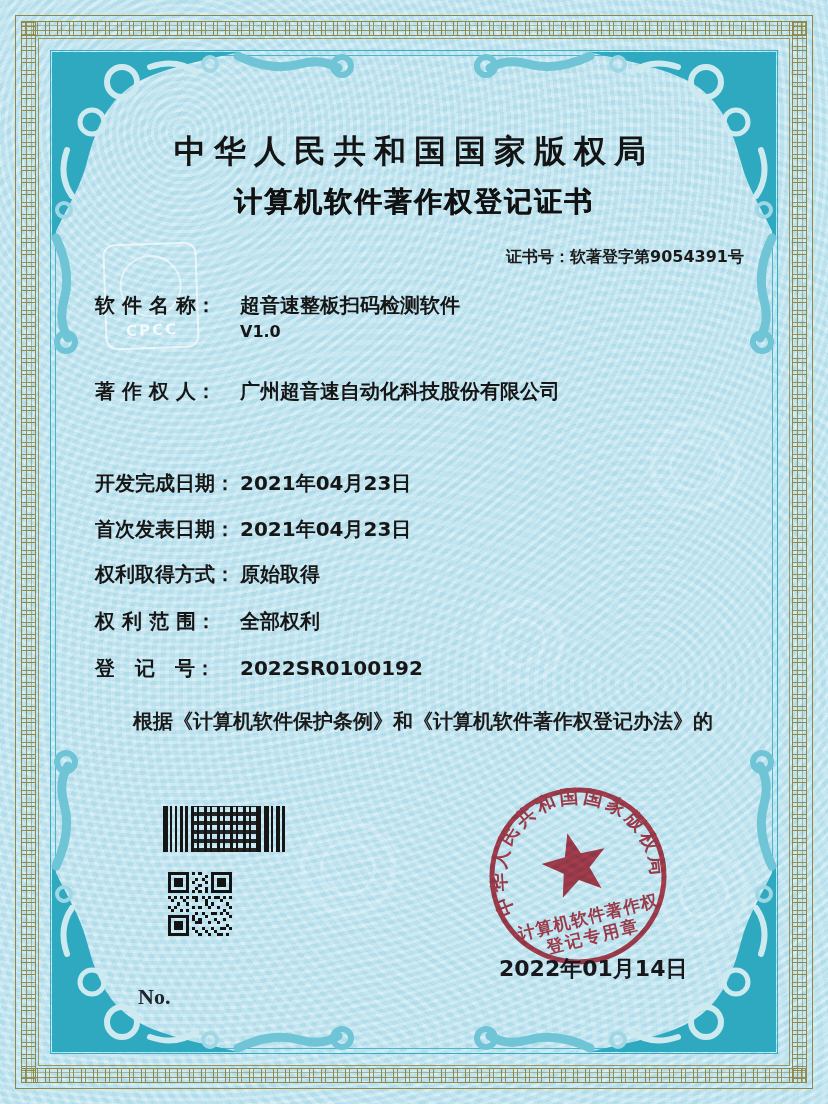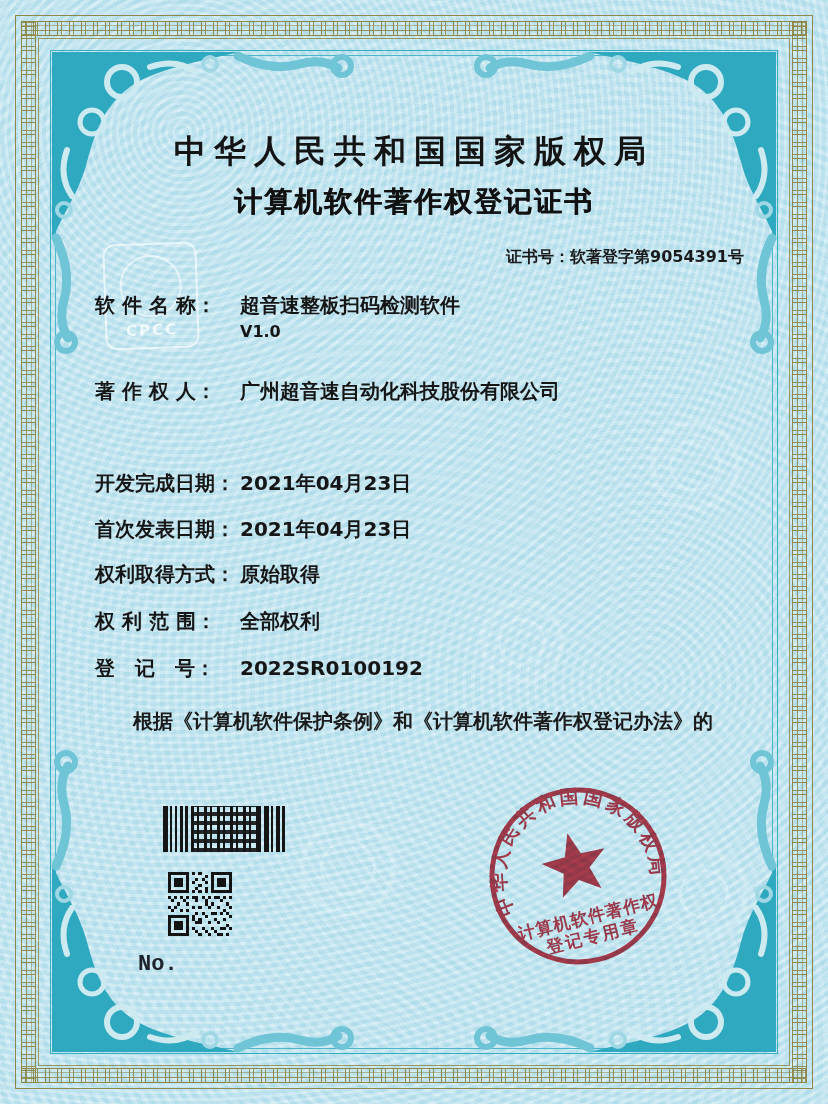--- a/index.html
+++ b/index.html
@@ -81,21 +81,21 @@
   .barcode .br { position:absolute; right:0; top:0; bottom:0; width:26px;
     background:linear-gradient(90deg,#151515 0 2px,transparent 2px 5px,#151515 5px 10px,transparent 10px 12px,#151515 12px 14px,transparent 14px 17px,#151515 17px 21px,transparent 21px 23px,#151515 23px 26px); }
   .barcode .bn { position:absolute; left:28px; right:26px; top:0; bottom:0;
     background-image:
       repeating-linear-gradient(0deg, rgba(21,21,21,.92) 0 4px, transparent 4px 9px),
       repeating-linear-gradient(90deg, #151515 0 3px, transparent 3px 6px, #151515 6px 8px, transparent 8px 13px); }
   .qr { position:absolute; left:168px; top:872px; width:64px; height:64px; }
 
   
   .serial { position:absolute; left:138px; top:952px; display:flex; align-items:baseline; gap:14px; }
-  .serial .pfx { font-family:Liberation Mono, monospace; font-size:22px; font-weight:600; color:#20242c; }
+  .serial .pfx { font-family:Liberation Serif, serif; font-size:22px; font-weight:600; color:#20242c;margin-top:32px; }
   .serial .num { font-family:"DejaVu Serif", serif; font-size:24px; letter-spacing:3px; color:#d15c72; }
   .issue-date { position:absolute; left:499px; top:954px; font-size:22px; font-weight:700;
                 color:#17171c; z-index:5; }
 
   
   .seal { position:absolute; left:478px; top:776px; width:200px; height:200px;
           mix-blend-mode:multiply; z-index:4; }
 </style>
 </head>
 <body>
@@ -229,14 +229,15 @@
         <path id="sealArc" d="M30,120.6 A73,73 0 1 1 170,120.6" fill="none"></path>
       </defs>
       <text font-size="19" font-weight="bold" fill="#c5303f" letter-spacing="3.5" font-family="DejaVu Sans, sans-serif">
         <textPath href="#sealArc" startOffset="50%" text-anchor="middle">中华人民共和国国家版权局</textPath>
       </text>
       <text x="100" y="148" text-anchor="middle" font-size="17" font-weight="bold" fill="#c5303f" letter-spacing="1" font-family="DejaVu Sans, sans-serif">计算机软件著作权</text>
       <text x="100" y="168" text-anchor="middle" font-size="17" font-weight="bold" fill="#c5303f" letter-spacing="2" font-family="DejaVu Sans, sans-serif">登记专用章</text>
     </g>
   </svg>
 
+  <div class="issue-date">2022年01月14日</div>
 
 </div>
 
 </body></html>

